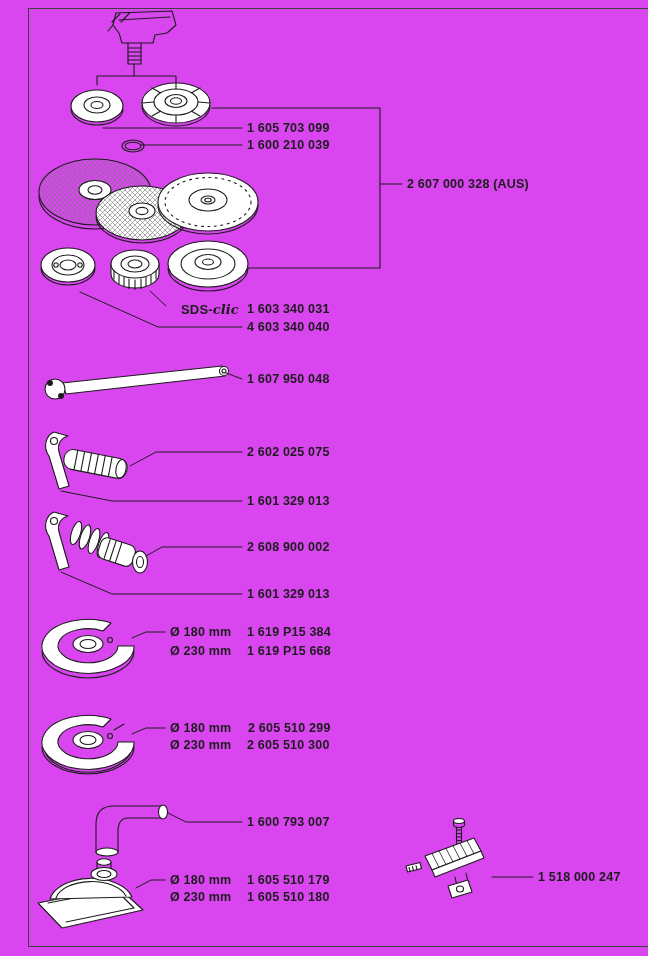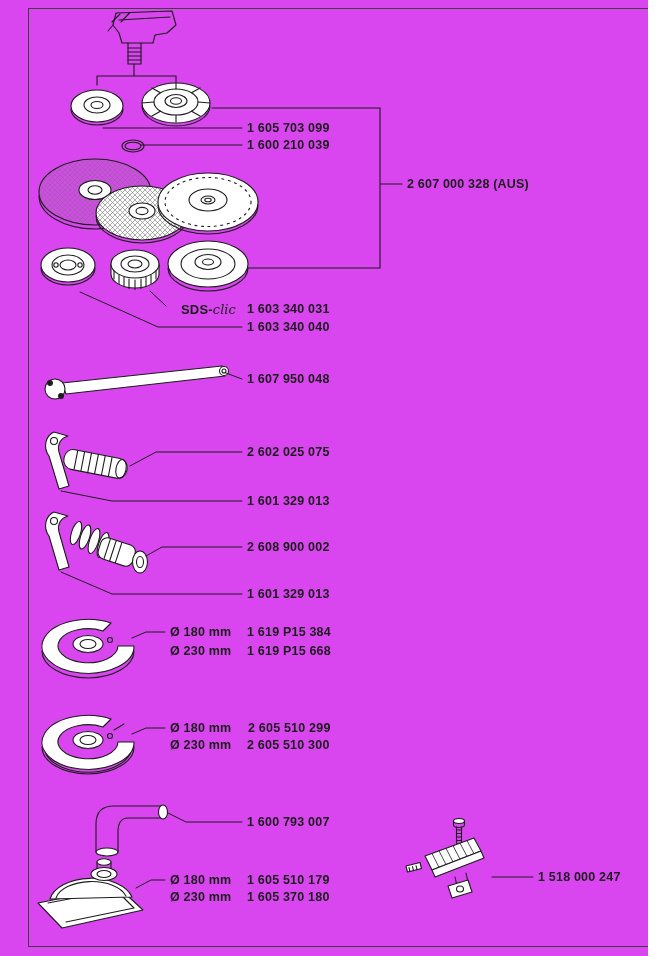--- a/index.html
+++ b/index.html
@@ -5,21 +5,21 @@
   html,body{margin:0;padding:0;background:#ffffff;}
   .page{position:relative;width:648px;height:956px;background:#d946ef;
         font-family:"Liberation Sans",sans-serif;overflow:hidden;}
   .frame{position:absolute;left:28px;top:8px;width:619px;height:937px;
          border:1px solid #3f3f3f;}
   .art{position:absolute;left:0;top:0;}
   .pn,.dia{position:absolute;font-size:12.5px;font-weight:bold;color:#1c1c1c;
            letter-spacing:.2px;white-space:nowrap;line-height:15px;}
   .sds{position:absolute;font-size:13px;color:#1c1c1c;line-height:15px;white-space:nowrap;}
   .sds-b{font-weight:bold;letter-spacing:.2px;margin-left:12px;}
-  .sds-i{font-style:italic;font-weight:normal;font-family:"DejaVu Serif",serif;}
+  .sds-i{font-style:italic;font-weight:bold;font-family:"DejaVu Serif",serif;}
 </style>
 </head>
 <body>
 
 <div class="page">
   <div class="frame"></div>
 
   <svg class="art" width="665" height="956" viewBox="0 0 665 956">
     <defs>
       <pattern id="xh" width="5" height="5" patternUnits="userSpaceOnUse">
@@ -212,21 +212,21 @@
   </svg>
 
   <div class="pn" style="left:247px;top:121px">1 605 703 099</div>
   <div class="pn" style="left:247px;top:138px">1 600 210 039</div>
   <div class="pn" style="left:407px;top:177px">2 607 000 328 (AUS)</div>
 
   <div class="sds" style="left:169px;top:302px">
     <span class="sds-b">SDS-</span><span class="sds-i">clic</span>
   </div>
   <div class="pn" style="left:247px;top:302px">1 603 340 031</div>
-  <div class="pn" style="left:247px;top:320px">1 603 340 040</div>
+  <div class="pn" style="left:247px;top:320px">4 603 340 040</div>
 
   <div class="pn" style="left:247px;top:372px">1 607 950 048</div>
   <div class="pn" style="left:247px;top:445px">2 602 025 075</div>
   <div class="pn" style="left:247px;top:494px">1 601 329 013</div>
   <div class="pn" style="left:247px;top:540px">2 608 900 002</div>
   <div class="pn" style="left:247px;top:587px">1 601 329 013</div>
 
   <div class="dia" style="left:170px;top:625px">Ø 180 mm</div>
   <div class="pn" style="left:247px;top:625px">1 619 P15 384</div>
   <div class="dia" style="left:170px;top:644px">Ø 230 mm</div>
@@ -235,16 +235,16 @@
   <div class="dia" style="left:170px;top:721px">Ø 180 mm</div>
   <div class="pn" style="left:248px;top:721px">2 605 510 299</div>
   <div class="dia" style="left:170px;top:738px">Ø 230 mm</div>
   <div class="pn" style="left:247px;top:738px">2 605 510 300</div>
 
   <div class="pn" style="left:247px;top:815px">1 600 793 007</div>
 
   <div class="dia" style="left:170px;top:873px">Ø 180 mm</div>
   <div class="pn" style="left:247px;top:873px">1 605 510 179</div>
   <div class="dia" style="left:170px;top:890px">Ø 230 mm</div>
-  <div class="pn" style="left:247px;top:890px">1 605 370 180</div>
+  <div class="pn" style="left:247px;top:890px">1 605 510 180</div>
 
   <div class="pn" style="left:538px;top:870px">1 518 000 247</div>
 </div>
 
 </body></html>

